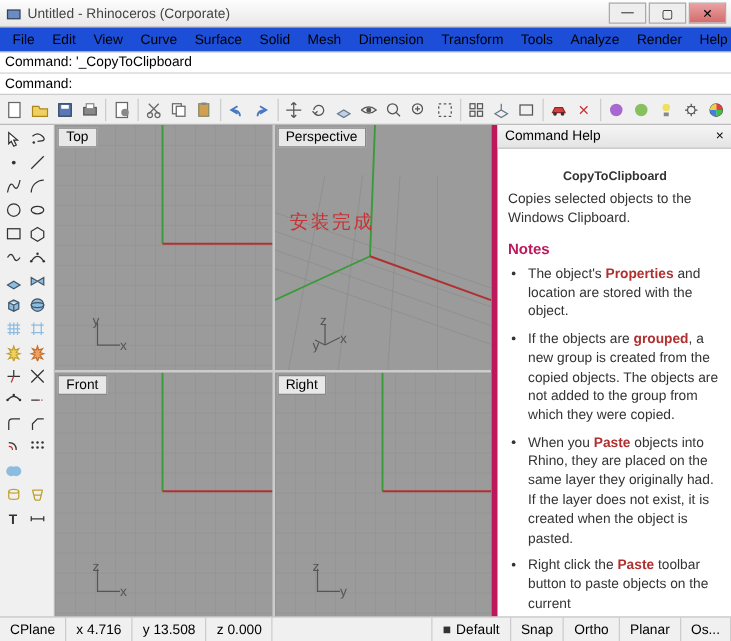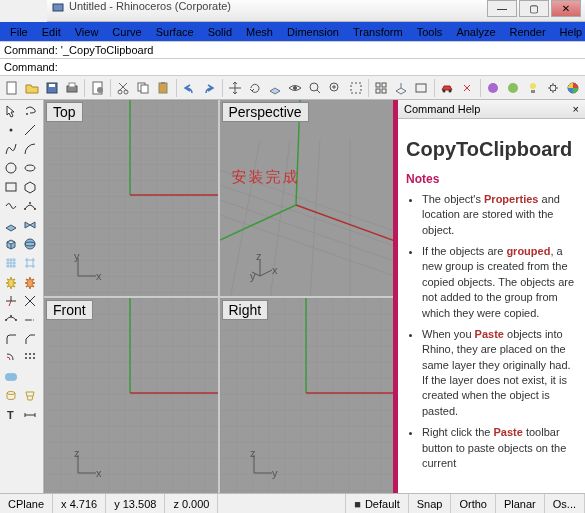--- a/index.html
+++ b/index.html
@@ -1,18 +1,18 @@
 <!DOCTYPE html>
 <html><head>
 <meta charset="utf-8">
 <style>
 * { margin: 0; padding: 0; box-sizing: border-box; font-family: Tahoma, sans-serif; font-size: 11px; }
 body { background: #f0f0f0; width: 585px; height: 513px; overflow: hidden; }
 
-.titlebar { background: linear-gradient(to bottom, #fdfdfd, #e8e8e8); height: 22px; display: flex; align-items: flex-start; padding: 0 4px; border-bottom: 1px solid #bbb; margin-left: 47px; }
+.titlebar { background: linear-gradient(to bottom, #fdfdfd, #e8e8e8); height: 22px; display: flex; align-items: center; padding: 0 4px; border-bottom: 1px solid #bbb; }
 .titlebar .icon { width: 14px; height: 14px; margin-right: 4px; }
 .titlebar .title { flex: 1; color: #444; }
 .win-btns { display: flex; gap: 2px; }
 .win-btn { width: 30px; height: 17px; background: #eee; border: 1px solid #aaa; display: flex; align-items: center; justify-content: center; font-size: 10px; }
 .win-btn.close { background: linear-gradient(to bottom, #e9a1a1, #d46b6b); }
 
 .menubar { background: #1d4ed8; height: 20px; display: flex; align-items: center; padding: 0 4px; gap: 2px; border-bottom: 1px solid #ccc; }
 .menu-item { padding: 2px 6px; cursor: default; }
 
 .cmdline { display: flex; align-items: center; padding: 2px 4px; background: #fff; border-bottom: 1px solid #ccc; height: 17px; }
@@ -22,28 +22,28 @@
 .toolbar-main { background: #f0f0f0; height: 24px; display: flex; align-items: center; padding: 2px; gap: 1px; border-bottom: 1px solid #bbb; }
 .tb-btn { width: 20px; height: 20px; display: flex; align-items: center; justify-content: center; border: 1px solid transparent; }
 .tb-sep { width: 1px; height: 18px; background: #ccc; margin: 0 2px; }
 
 .main-area { display: flex; height: calc(100% - 22px - 20px - 17px - 17px - 24px - 20px); }
 .toolbox { width: 44px; background: #f0f0f0; border-right: 1px solid #bbb; display: flex; flex-wrap: wrap; align-content: flex-start; padding: 2px; gap: 1px; }
 .tool-btn { width: 18px; height: 18px; display: flex; align-items: center; justify-content: center; border: 1px solid transparent; }
 
 .viewports { flex: 1; display: grid; grid-template-columns: 1fr 1fr; grid-template-rows: 1fr 1fr; gap: 2px; background: #ccc; min-width: 0; }
 .viewport { background: #9b9b9b; position: relative; overflow: hidden; }
-.vp-label { position: absolute; top: 2px; left: 2px; background: #e8e8e8; padding: 1px 6px; border: 1px solid #888; font-size: 14px; z-index: 2; }
+.vp-label { position: absolute; top: 2px; left: 2px; background: #e8e8e8; padding: 1px 6px; border: 1px solid #888; font-size: 11px; z-index: 2; }
 .vp-axes { position: absolute; bottom: 14px; left: 30px; }
 .annotation { position: absolute; color: #c83232; font-size: 15px; font-family: SimSun, serif; letter-spacing: 2px; }
 
 .help-panel { width: 192px; background: #fff; border-left: 5px solid #be185d; display: flex; flex-direction: column; }
 .help-header { background: linear-gradient(to bottom, #f5f5f5, #e4e4e4); padding: 3px 6px; border-bottom: 1px solid #bbb; display: flex; align-items: center; justify-content: space-between; }
 .help-body { padding: 8px; overflow-y: auto; flex: 1; font-size: 11px; line-height: 1.4; }
-.help-body h2 { font-size: 20px; font-weight: bold; color: #333; margin: 8px 0 3px; }
+.help-body h2 { font-size: 10px; font-weight: bold; color: #333; margin: 8px 0 3px; text-align: center; }
 .help-body h3 { font-size: 12px; font-weight: bold; color: #be185d; margin: 8px 0 4px; }
 .help-body p { margin-bottom: 6px; color: #333; }
 .help-body ul { padding-left: 16px; }
 .help-body li { margin-bottom: 6px; color: #333; }
 .kw { color: #b03030; font-weight: bold; }
 .auto-update { padding: 6px; border-bottom: 1px solid #ddd; }
 .auto-update input { margin-right: 4px; vertical-align: middle; }
 
 .statusbar { height: 20px; background: #f0f0f0; border-top: 1px solid #bbb; display: flex; align-items: center; font-size: 11px; }
 .status-cell { padding: 0 8px; border-right: 1px solid #ccc; height: 100%; display: flex; align-items: center; }
@@ -526,20 +526,21 @@
     </div>
   </div>
 
   <div class="help-panel">
     <div class="help-header">
       <span>Command Help</span>
       <span style="cursor:default">×</span>
     </div>
     <div class="help-body">
       <h2>CopyToClipboard</h2>
+      <p>Copies selected objects to the Windows Clipboard.</p>
       <h3>Notes</h3>
       <ul>
         <li><span>The object's </span><span class="kw">Properties</span><span> and location are stored with the object.</span></li>
         <li><span>If the objects are </span><span class="kw">grouped</span><span>, a new group is created from the copied objects. The objects are not added to the group from which they were copied.</span></li>
         <li><span>When you </span><span class="kw">Paste</span><span> objects into Rhino, they are placed on the same layer they originally had. If the layer does not exist, it is created when the object is pasted.</span></li>
         <li><span>Right click the </span><span class="kw">Paste</span><span> toolbar button to paste objects on the current</span></li>
       </ul>
     </div>
   </div>
 </div>

